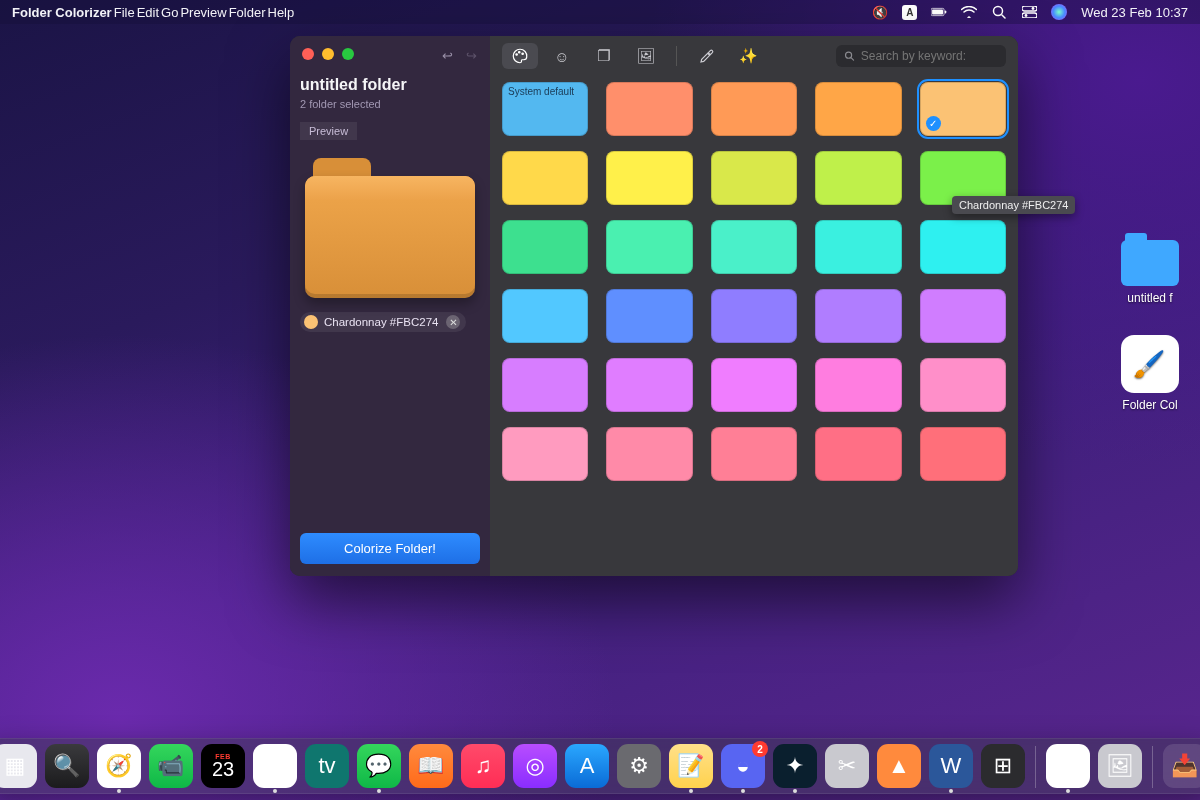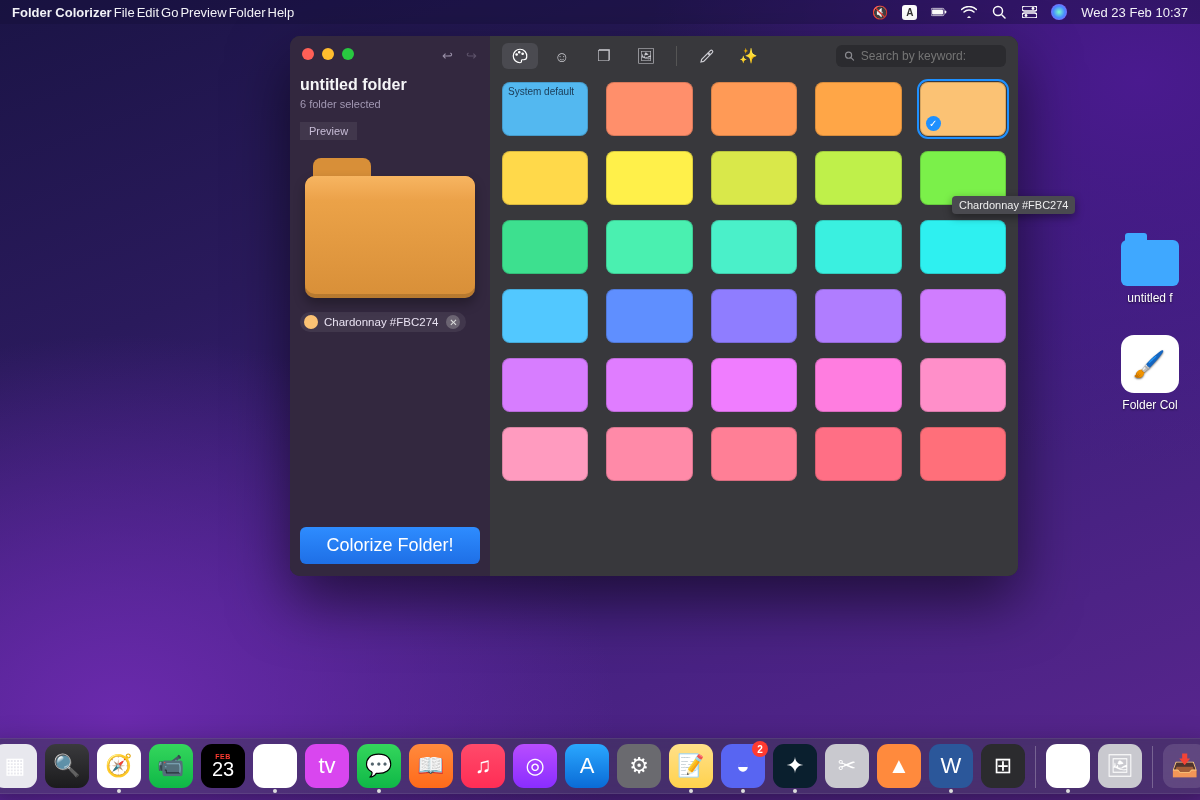--- a/index.html
+++ b/index.html
@@ -60,21 +60,21 @@
 .preview-folder .body { position:absolute; inset:18px 0 0 0; background:linear-gradient(#f0a74c,#d88f38); border-radius:10px; box-shadow: inset 0 -4px 0 rgba(0,0,0,.15), 0 6px 12px rgba(0,0,0,.3);}
 .preview-folder .tab { position:absolute; top:0; left:8px; width:58px; height:26px; background:#d88f38; border-radius:8px 8px 0 0;}
 .preview-folder .lid { position:absolute; top:18px; left:0; right:0; height:24px; background:linear-gradient(#f7b561,#eca24a); border-radius:10px 10px 4px 4px;}
 
 .chip { display:inline-flex; align-items:center; gap:6px; background:rgba(255,255,255,.07); border-radius:999px; padding:3px 6px 3px 4px; font-size:11.5px; color:#e9e2f2; align-self:flex-start;}
 .chip .cdot{ width:14px; height:14px; border-radius:50%; background:#FBC274;}
 .chip .cx{ width:14px; height:14px; border-radius:50%; background:#6b6472; color:#ddd; font-size:10px; display:flex; align-items:center; justify-content:center; margin-left:2px;}
 
 .sb-spacer{ flex:1; }
 .colorize-btn {
-  background:linear-gradient(#2e8cff,#1e6fe6); color:#fff; font-size:18px; font-weight:500;
+  background:linear-gradient(#2e8cff,#1e6fe6); color:#fff; font-size:13px; font-weight:500;
   border:none; border-radius:6px; padding:8px 16px; cursor:pointer;
 }
 
 .mainpane { flex:1; background:#38383c; display:flex; flex-direction:column; }
 .toolbar { height:40px; display:flex; align-items:center; gap:6px; padding:0 12px; }
 .tool { width:36px; height:26px; border-radius:6px; display:flex; align-items:center; justify-content:center; color:#c9c9cf; font-size:15px;}
 .tool.active{ background:#4a4a50; color:#fff;}
 .tool-sep{ width:1px; height:20px; background:#555; margin:0 6px;}
 .searchbox { margin-left:auto; display:flex; align-items:center; gap:6px; background:#2b2b2f; border-radius:6px; padding:4px 8px; width:170px; color:#8a8a90; font-size:12px;}
 .searchbox input { background:transparent; border:none; outline:none; color:#ddd; font-size:12px; width:100%; }
@@ -164,21 +164,21 @@
     <div class="traffic">
       <span class="t-close"></span>
       <span class="t-min"></span>
       <span class="t-max"></span>
       <div class="hist">
         <span>↩</span>
         <span style="opacity:.4;">↪</span>
       </div>
     </div>
     <div class="sb-title">untitled folder</div>
-    <div class="sb-sub">6 folder selected</div>
+    <div class="sb-sub">2 folder selected</div>
     <div class="sb-preview-badge">Preview</div>
 
     <div class="preview-folder">
       <div class="tab"></div>
         <div class="body"></div>
         <div class="lid"></div>
     </div>
 
     <div class="chip">
       <span class="cdot"></span>
@@ -265,21 +265,21 @@
 <div class="dock" id="dock">
     <div class="dicon" style="background: rgb(232, 232, 238);">▦</div>
     <div class="dicon" style="background: linear-gradient(rgb(58, 58, 61), rgb(27, 27, 29));">🔍</div>
     <div class="dicon dot" style="background: rgb(255, 255, 255);">🧭</div>
     <div class="dicon" style="background: linear-gradient(rgb(52, 214, 92), rgb(15, 184, 71));">📹</div>
     <div class="dicon cal-icon" style="background: #000000;">
       <div class="cm">FEB</div>
       <div class="cd">23</div>
     </div>
     <div class="dicon dot" style="background: rgb(255, 255, 255);">◉</div>
-    <div class="dicon" style="background: #d946ef;">tv</div>
+    <div class="dicon" style="background: #0f766e;">tv</div>
     <div class="dicon dot" style="background: linear-gradient(rgb(52, 214, 92), rgb(15, 184, 71));">💬</div>
     <div class="dicon" style="background: linear-gradient(rgb(255, 138, 61), rgb(255, 106, 26));">📖</div>
     <div class="dicon" style="background: linear-gradient(rgb(255, 74, 106), rgb(255, 45, 85));">♫</div>
     <div class="dicon" style="background: linear-gradient(rgb(184, 77, 255), rgb(138, 45, 255));">◎</div>
     <div class="dicon" style="background: linear-gradient(rgb(42, 167, 255), rgb(10, 107, 214));">A</div>
     <div class="dicon" style="background: rgb(106, 106, 111);">⚙</div>
     <div class="dicon dot" style="background: linear-gradient(rgb(255, 224, 138), rgb(255, 210, 77));">📝</div>
     <div class="dicon dot" style="background: rgb(88, 101, 242);">◒<div class="badge">2</div></div>
     <div class="dicon dot" style="background: rgb(10, 31, 46);">✦</div>
     <div class="dicon" style="background: rgb(201, 201, 207);">✂</div>

